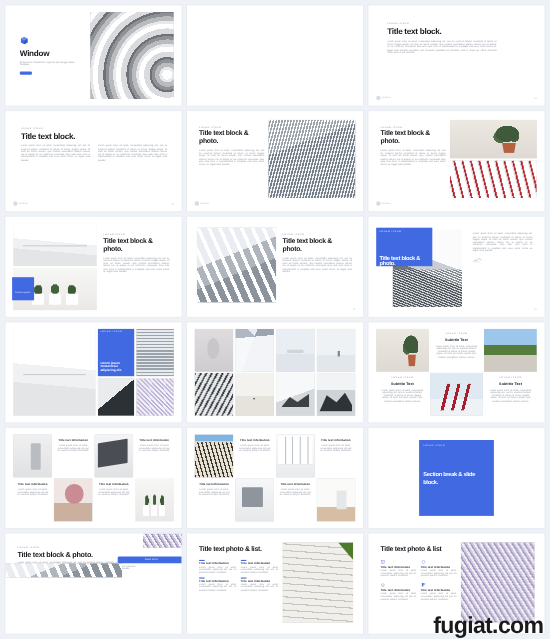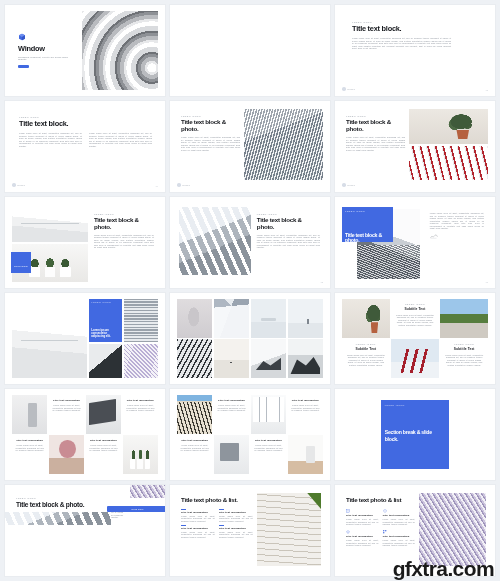--- a/index.html
+++ b/index.html
@@ -684,13 +684,13 @@
         </div>
       </div>
       <div class="ph p-louver" style="width:46%; margin:2px 0 4px 0;">
           <i></i>
         </div>
     </div>
   </div>
 
 </div>
 
-<div class="wm">gfxtra.com</div>
+<div class="wm">fugiat.com</div>
 
 </body></html>

